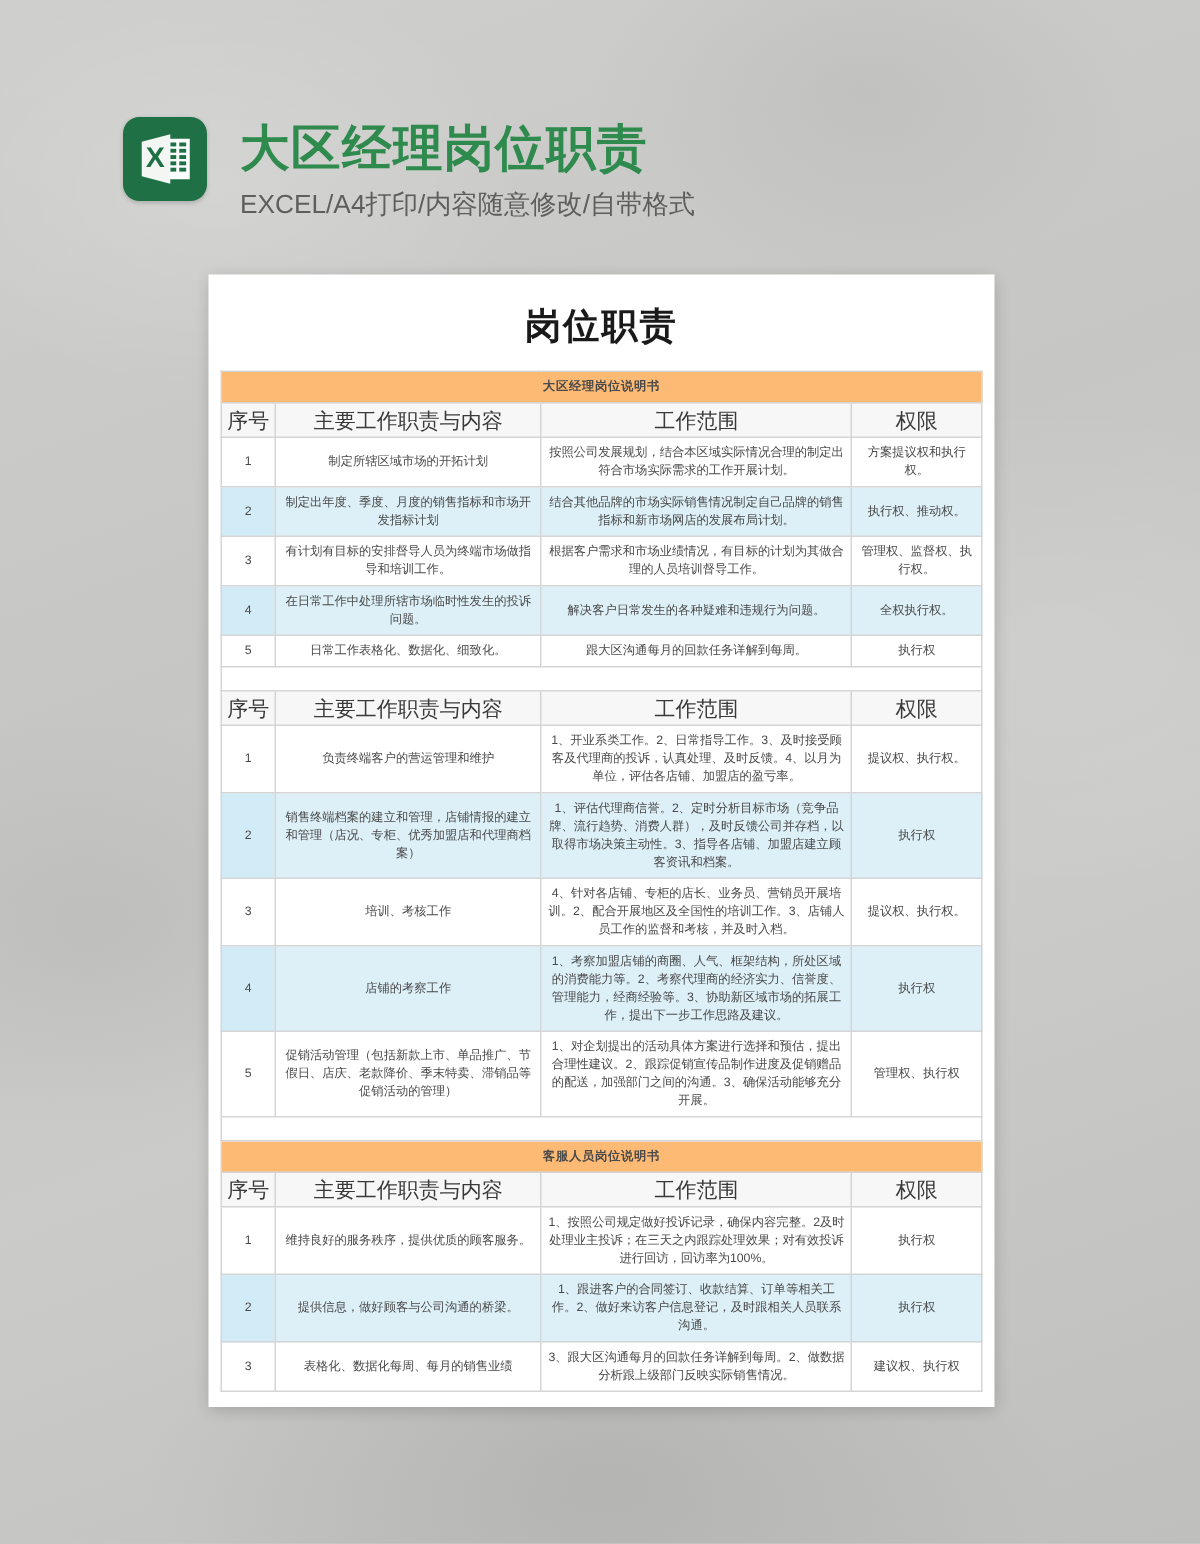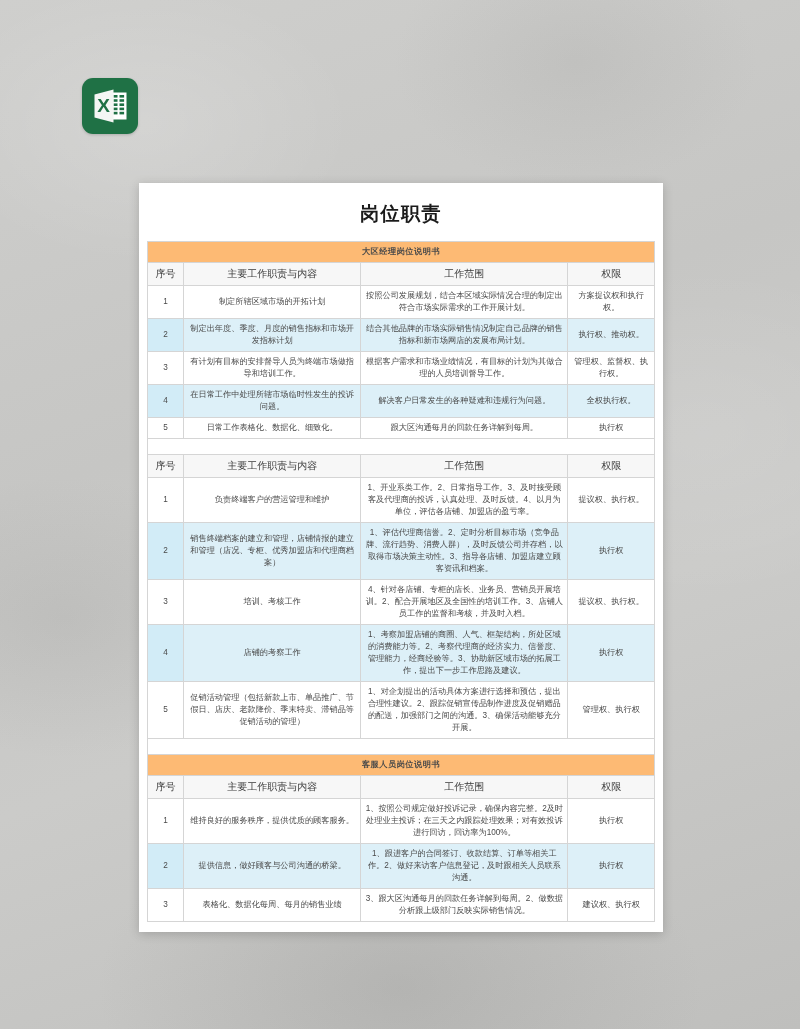--- a/index.html
+++ b/index.html
@@ -74,21 +74,21 @@
     left: 139px;
     top: 183px;
     width: 524px;
     background: #ffffff;
     z-index: 2;
     box-shadow: 0 2px 10px rgba(0,0,0,0.18);
     padding-bottom: 10px;
   }
   .sheet-title {
     text-align: center;
-    font-size: 19px;
+    font-size: 24px;
     font-weight: bold;
     color: #1a1a1a;
     padding: 18px 0 14px 0;
     letter-spacing: 1.5px;
   }
 
   table.grid {
     border-collapse: collapse;
     width: 508px;
     margin: 0 8px;
@@ -109,21 +109,21 @@
     font-weight: bold;
     font-size: 9px;
     color: #2b2b2b;
     letter-spacing: .5px;
     padding: 6px 0;
     border-left: 1px solid #e2e2e2;
     border-right: 1px solid #e2e2e2;
   }
   tr.colhead td {
     background: #f7f7f7;
-    font-size: 10px;
+    font-size: 14px;
     color: #3a3a3a;
     padding: 5px 2px;
   }
   tr.alt td { background: #ddf0f8; }
   tr.alt td.c-no { background: #d2ecf7; }
   td.c-no { width: 34px; font-size: 9px; color: #555; }
   td.c-duty { width: 168px; }
   td.c-scope { width: 196px; }
   td.c-auth { width: 82px; }
   td.spacer { border: none; height: 7px; background: #fff; padding:0; }
@@ -148,20 +148,24 @@
           <rect x="31.5" y="29.6" width="4" height="2.6"></rect>
           <rect x="37.5" y="29.6" width="4.6" height="2.6"></rect>
           <rect x="31.5" y="33.8" width="4" height="2.6"></rect>
           <rect x="37.5" y="33.8" width="4.6" height="2.6"></rect>
         </g>
         <path d="M12.5 16.5 L31.5 11.5 L31.5 44.5 L12.5 39.5 Z" fill="#f4f6f4"></path>
         <text x="21.5" y="33.5" font-family="'Liberation Sans',sans-serif" font-size="19" font-weight="bold" fill="#1f7145" text-anchor="middle">X</text>
       </g>
     </svg>
   </div>
+  <div class="header-text">
+    <div class="doc-title">大区经理岗位职责</div>
+    <div class="doc-subtitle">EXCEL/A4打印/内容随意修改/自带格式</div>
+  </div>
 </div>
 
 <div class="paper">
   <div class="sheet-title">岗位职责</div>
   <table class="grid">
     <colgroup>
       <col style="width:34px">
         <col style="width:168px">
         <col style="width:196px">
         <col style="width:82px">

